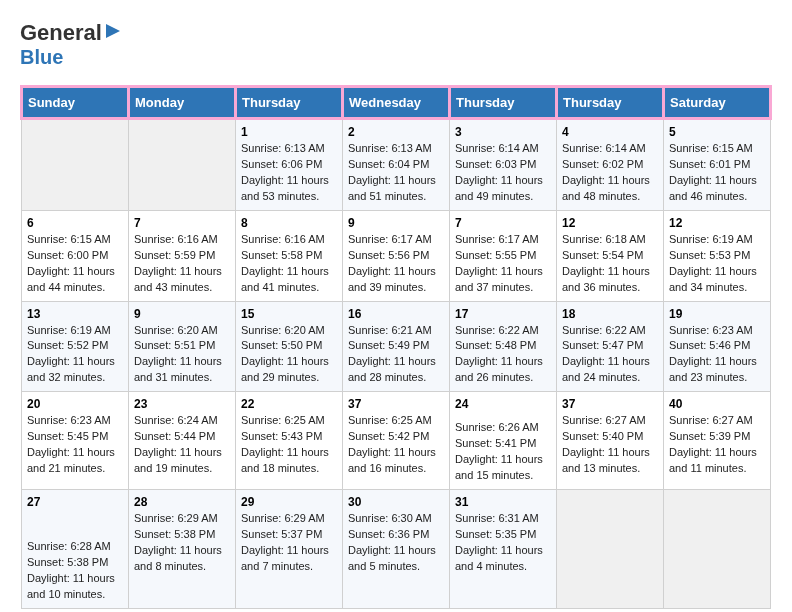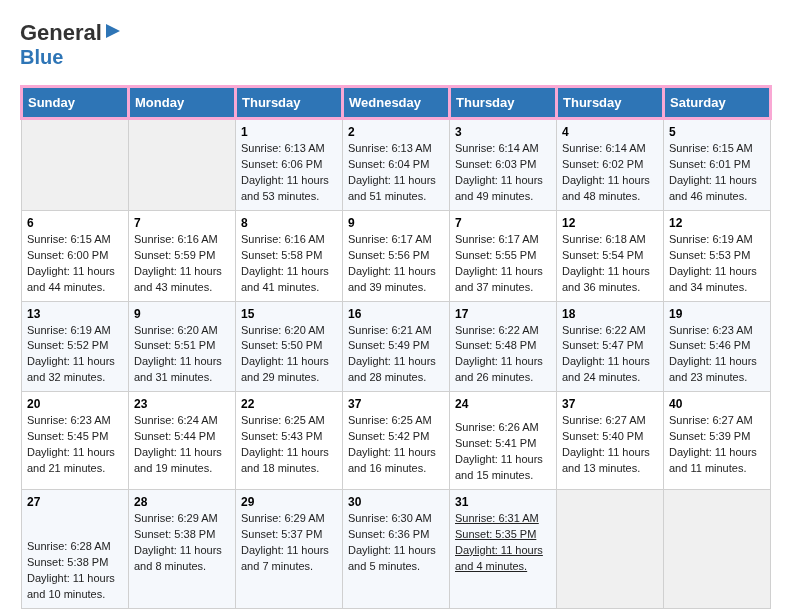--- a/index.html
+++ b/index.html
@@ -328,21 +328,21 @@
         </td>
         <td>
           <div class="day-num">30</div>
           <div class="day-info" style="white-space: pre-line;">Sunrise: 6:30 AM
 Sunset: 6:36 PM
 Daylight: 11 hours
 and 5 minutes.</div>
         </td>
         <td>
           <div class="day-num">31</div>
-          <div class="day-info" style="white-space: pre-line; text-decoration: underline;">Sunrise: 6:31 AM
+          <div class="day-info" style="white-space: pre-line;">Sunrise: 6:31 AM
 Sunset: 5:35 PM
 Daylight: 11 hours
 and 4 minutes.</div>
         </td>
         <td class="empty-cell"></td>
         <td class="empty-cell"></td>
       </tr>
     </tbody>
 </table>
 

